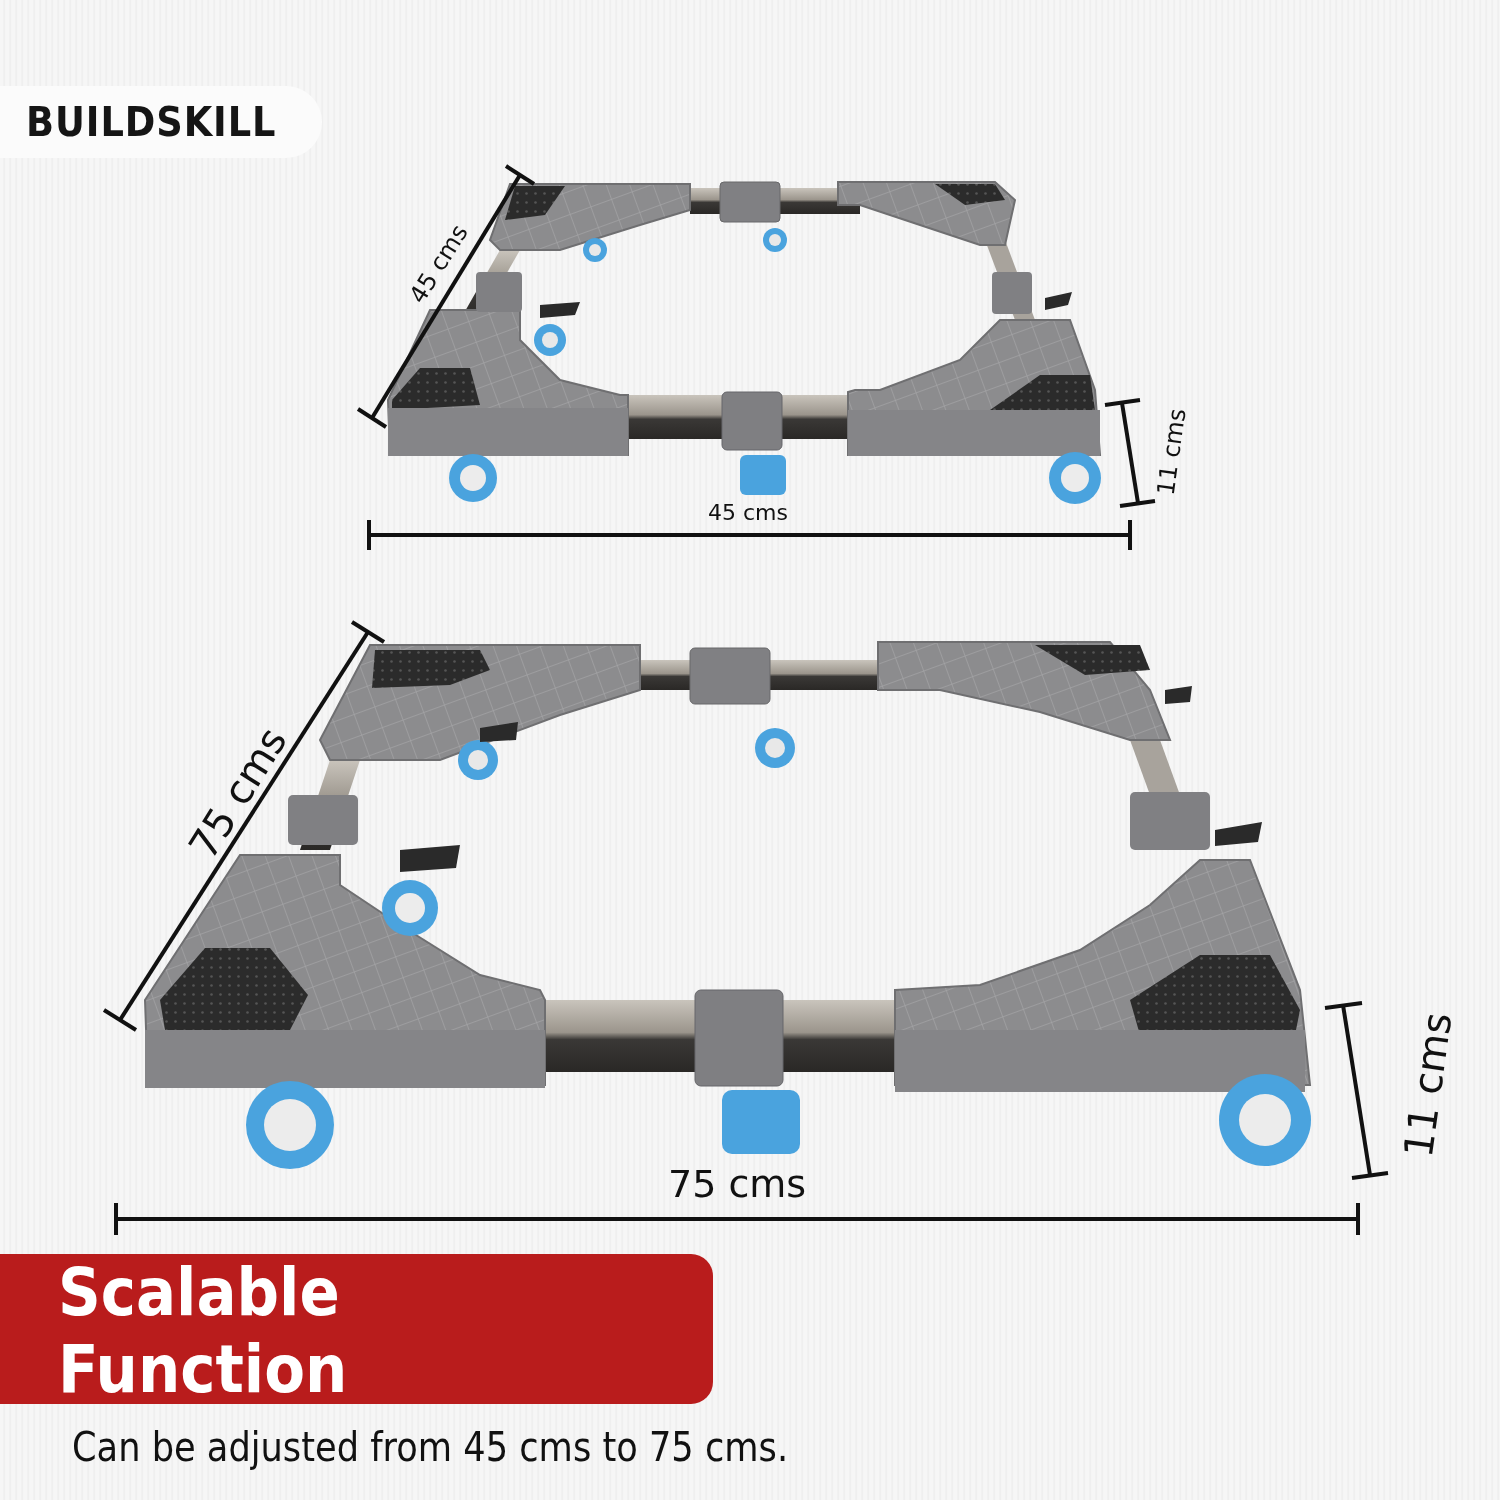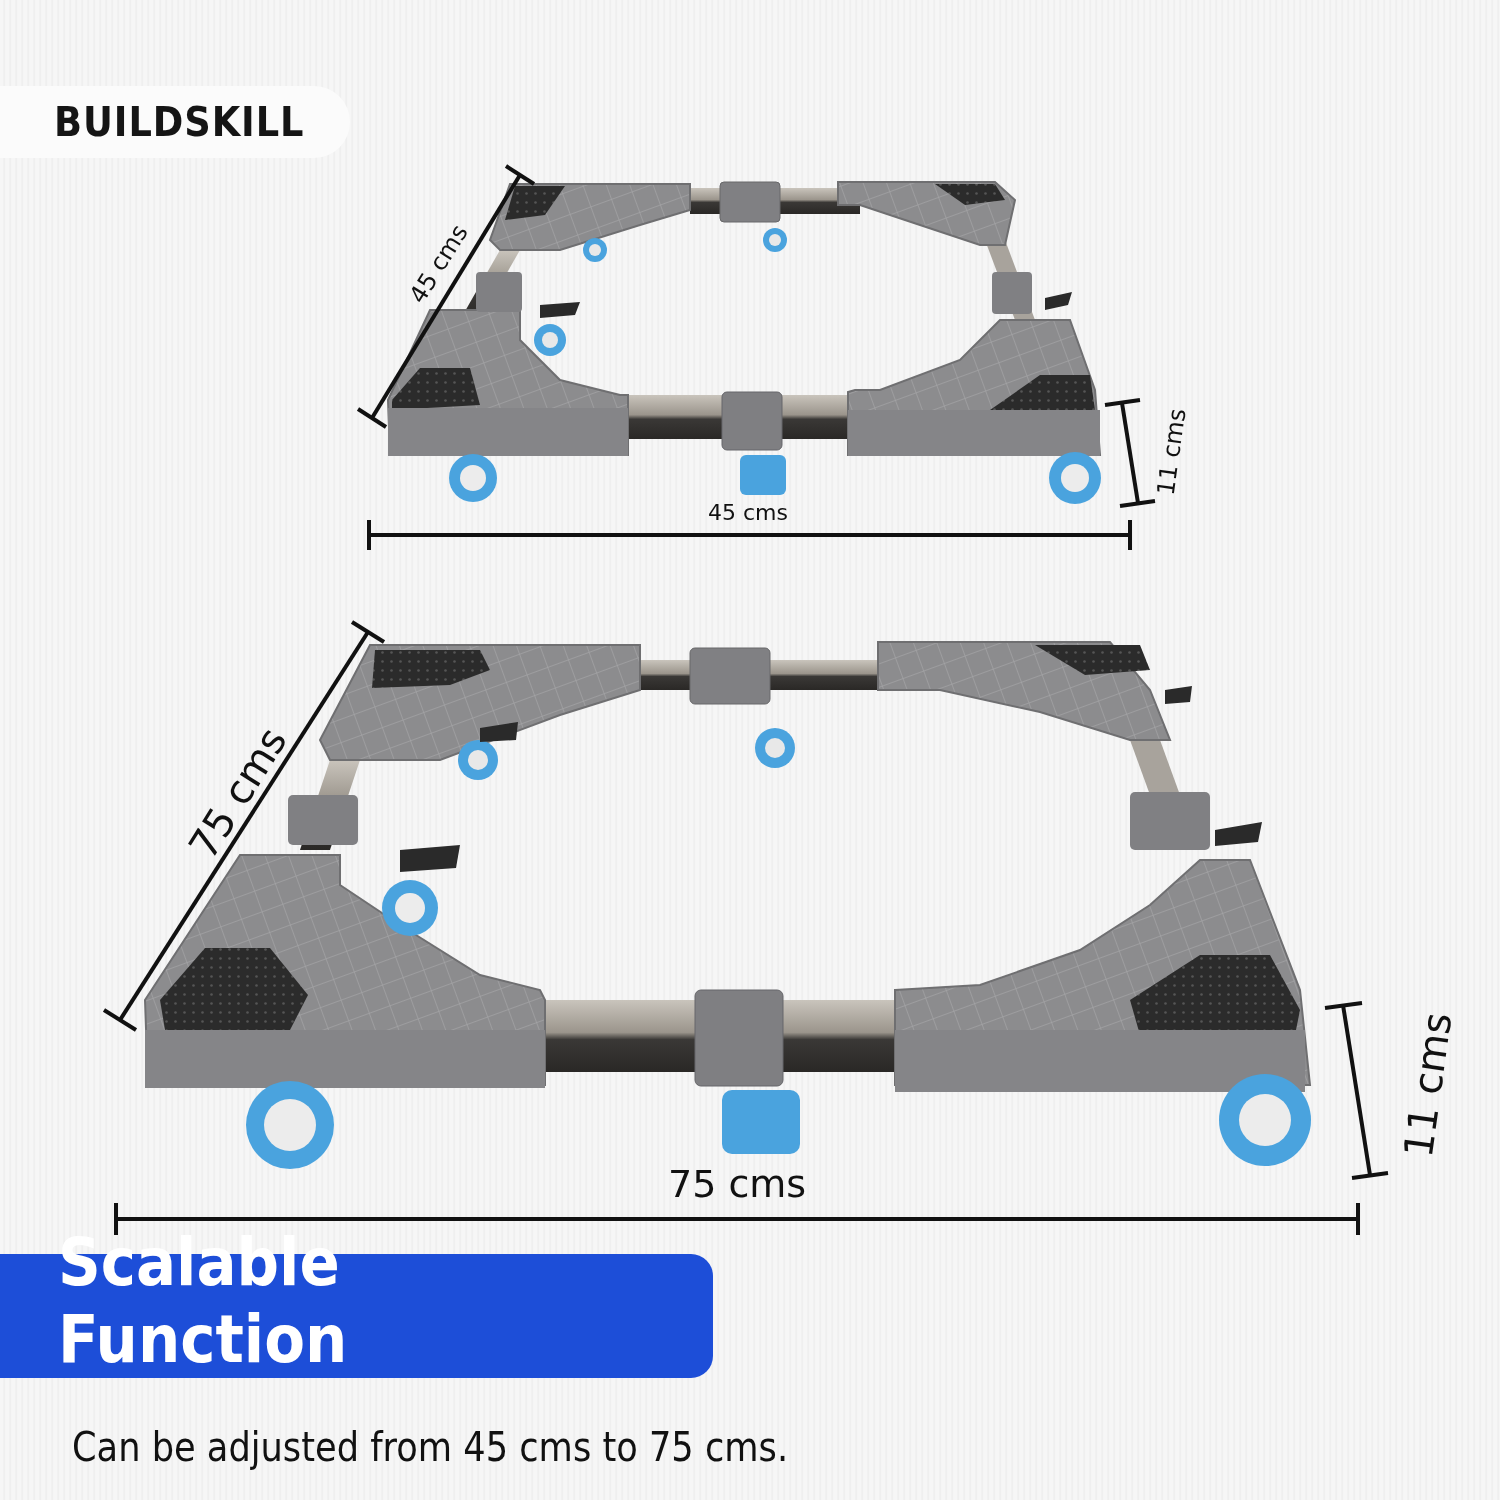--- a/index.html
+++ b/index.html
@@ -5,33 +5,33 @@
   html, body { margin:0; padding:0; }
   body {
     width:1500px; height:1500px; overflow:hidden; position:relative;
     background:#f3f3f3;
     background-image: repeating-linear-gradient(90deg, #f6f6f6 0px, #f6f6f6 3px, #ececec 4px, #f8f8f8 6px);
     font-family: "DejaVu Sans", sans-serif;
   }
   .brand-pill {
     position:absolute; left:0; top:86px; width:322px; height:72px;
     background:#fbfbfb; border-radius:0 36px 36px 0;
-    display:flex; align-items:center;padding-left:28px;
+    display:flex; align-items:center;
   }
   .brand-text {
     margin-left:26px; font-family:"DejaVu Sans", sans-serif; font-weight:bold;
     font-size:40px; letter-spacing:1px; color:#151515;
     transform:scaleX(0.92); transform-origin:left center;
   }
   svg.stands { position:absolute; left:0; top:0; }
   .dim-label { position:absolute; font-family:"DejaVu Sans", sans-serif; color:#111; white-space:nowrap; transform-origin:center center; }
   .banner {
-    position:absolute; left:0; top:1254px; width:713px; height:124px;
-    background:#1d4ed8; border-radius:0 22px 22px 0;
-    display:flex; align-items:flex-end;
+    position:absolute; left:0; top:1254px; width:713px; height:150px;
+    background:#b91c1c; border-radius:0 22px 22px 0;
+    display:flex; align-items:flex-start;
   }
   .banner-title {
     margin-left:58px; color:#ffffff; font-family:"DejaVu Sans", sans-serif; font-weight:bold;
     font-size:66px; letter-spacing:0px; transform:scaleX(0.9); transform-origin:left center;
   }
   .subtitle {
     position:absolute; left:72px; top:1424px; font-family:"DejaVu Sans", sans-serif;
     font-size:40px; color:#111; transform:scaleX(0.88); transform-origin:left center; white-space:nowrap;
   }
 </style>

